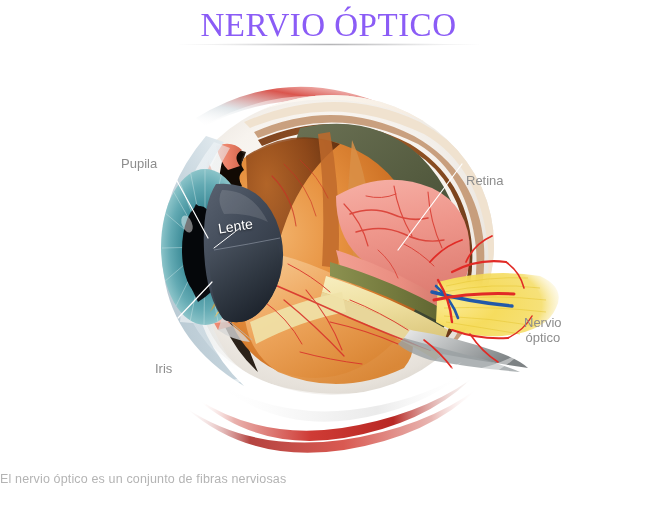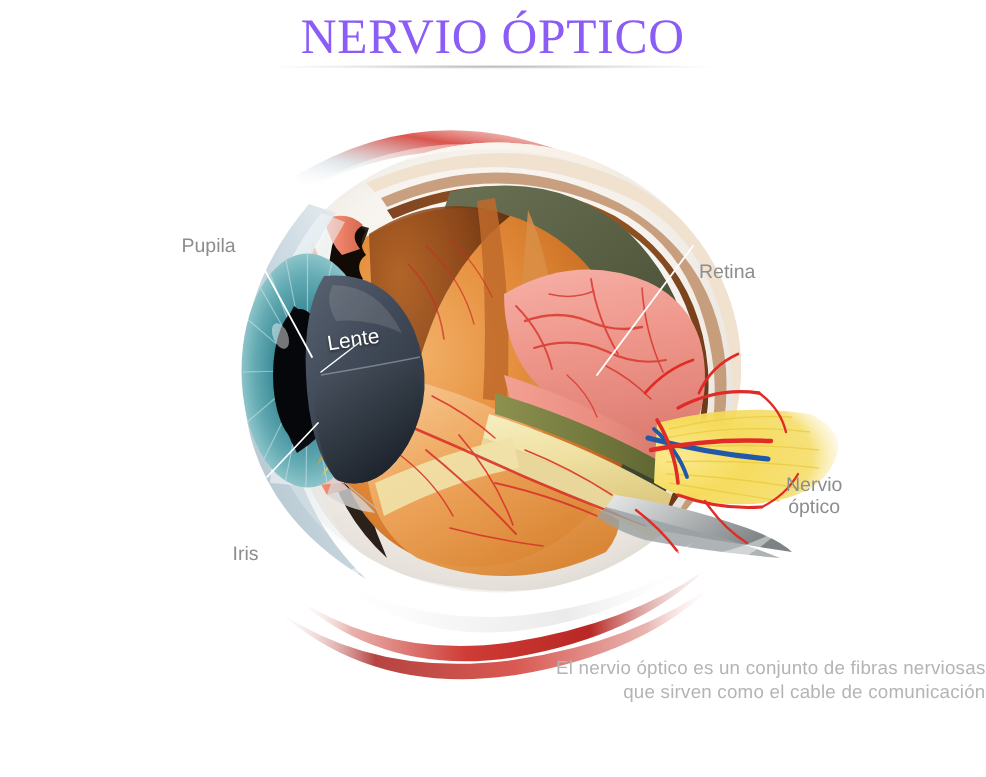--- a/index.html
+++ b/index.html
@@ -37,23 +37,23 @@
     margin: 1px auto 0 auto;
     width: 300px;
     height: 3px;
     background: radial-gradient(ellipse at center, rgba(90,90,95,0.45) 0%, rgba(140,140,145,0.18) 45%, rgba(255,255,255,0) 72%);
   }
 
   
   #caption {
     position: absolute;
     left: 0;
-    top: 437px;
+    top: 471px;
     width: 657px;
-    text-align: right;
+    text-align: left;
     color: #b4b4b4;
     font-size: 12.5px;
     line-height: 16px;
     letter-spacing: 0.15px;
   }
   #caption div { white-space: nowrap; }
 
   
   .label {
     position: absolute;
@@ -431,16 +431,15 @@
   <div class="label" id="label-iris">Iris</div>
   <div class="label" id="label-lente">Lente</div>
   <div class="label" id="label-retina">Retina</div>
   <div class="label" id="label-nervio">
     <div>Nervio</div>
     <div>óptico</div>
   </div>
 
   <div id="caption">
     <div>El nervio óptico es un conjunto de fibras nerviosas</div>
-    <div>que sirven como el cable de comunicación</div>
   </div>
 
 </div>
 
 </body></html>

